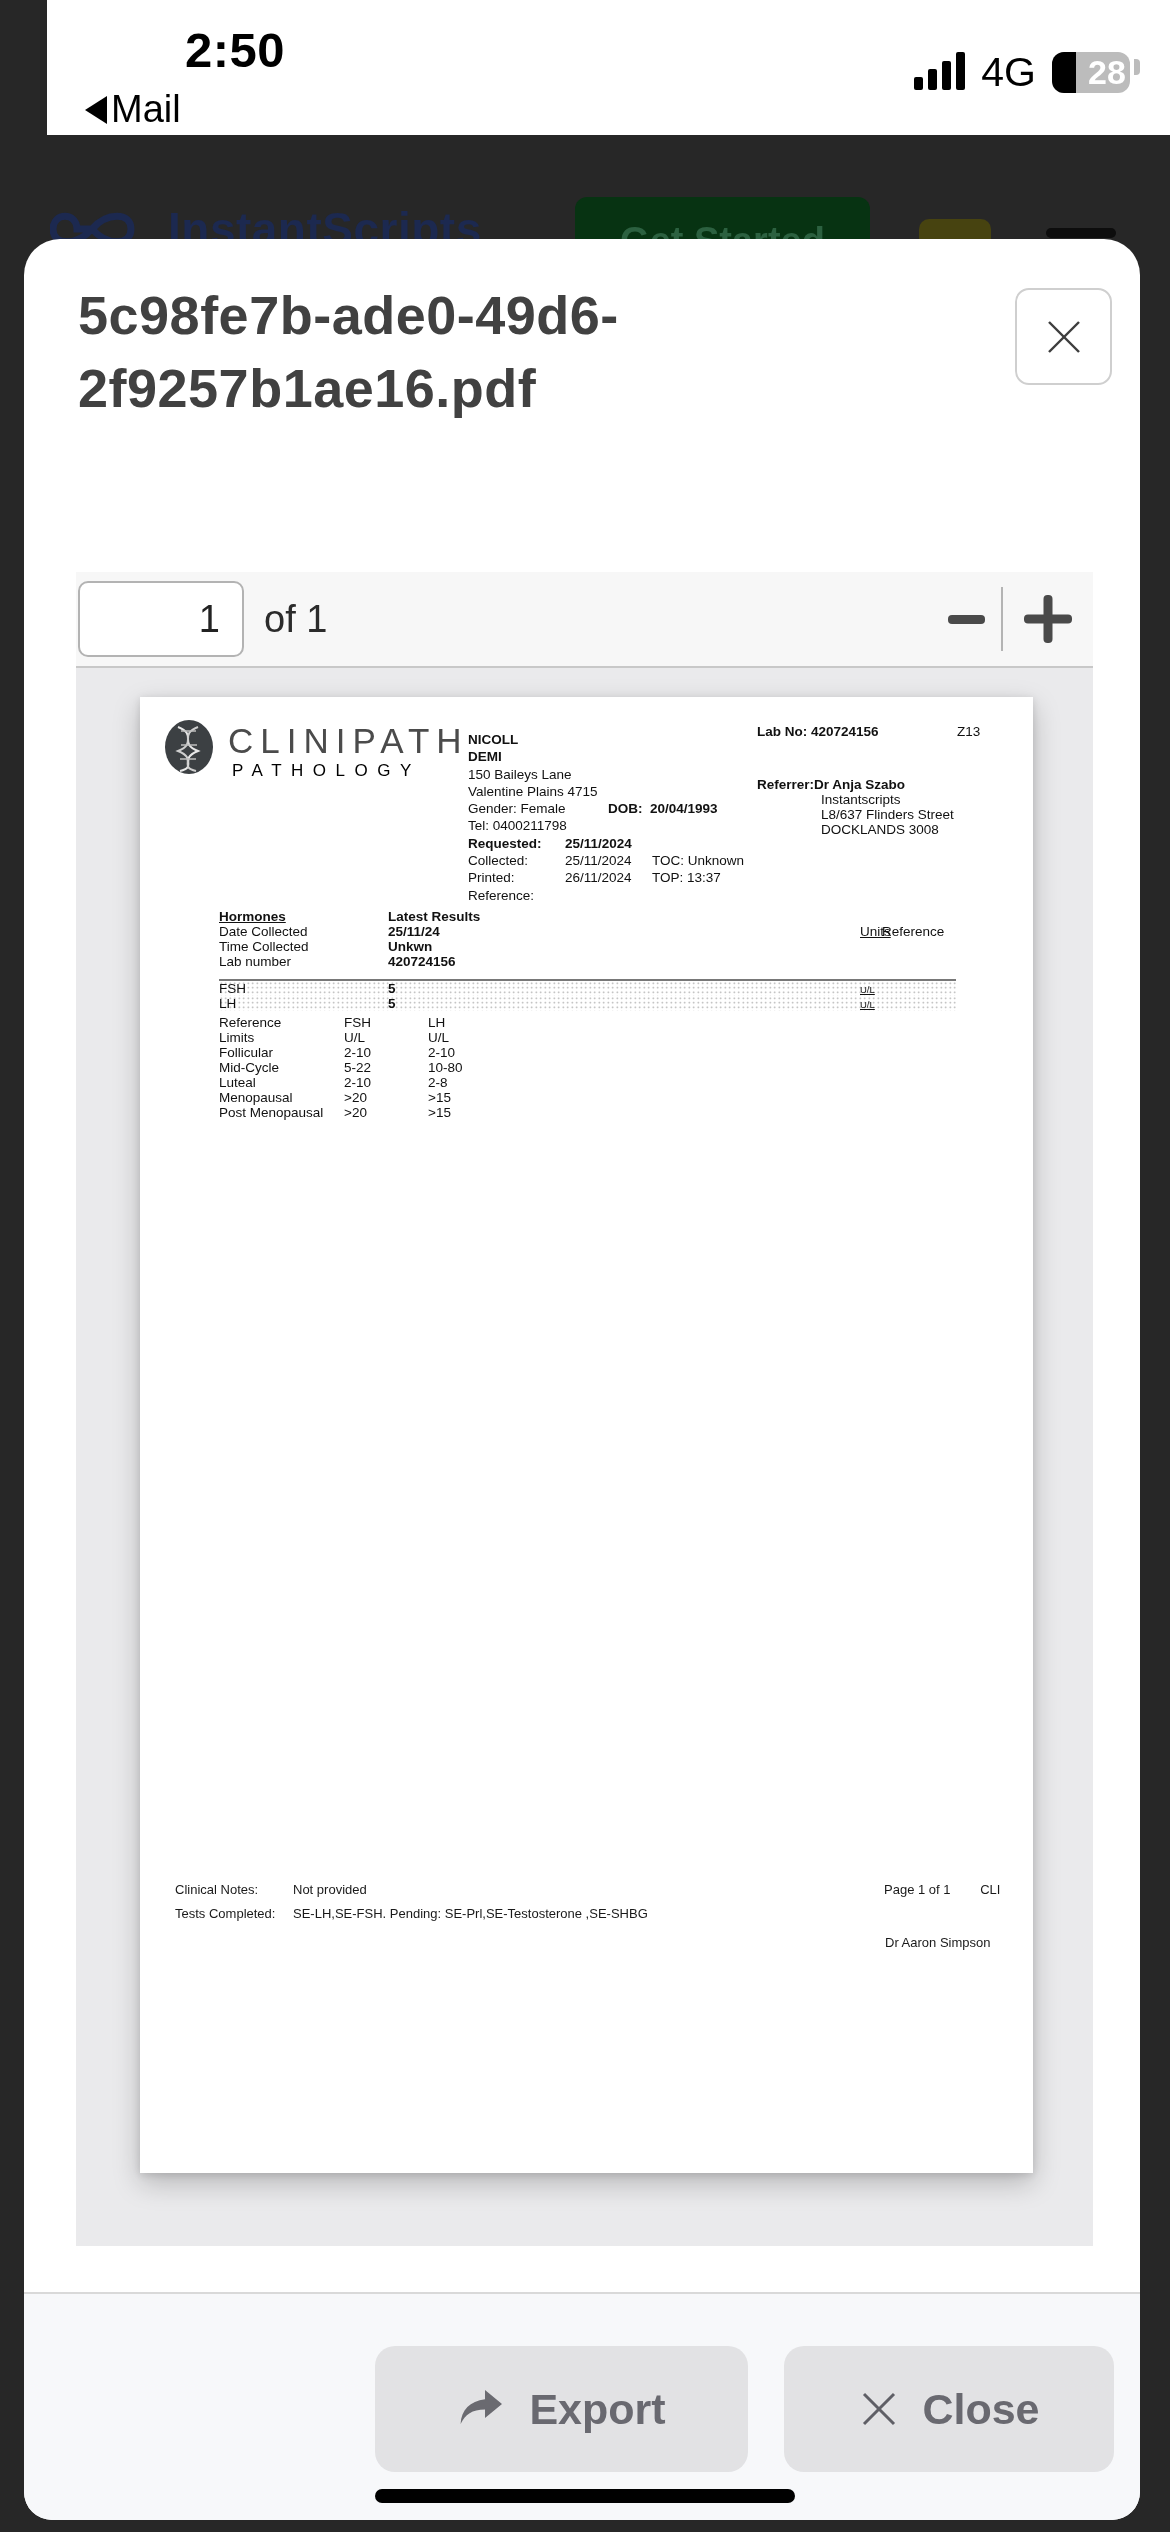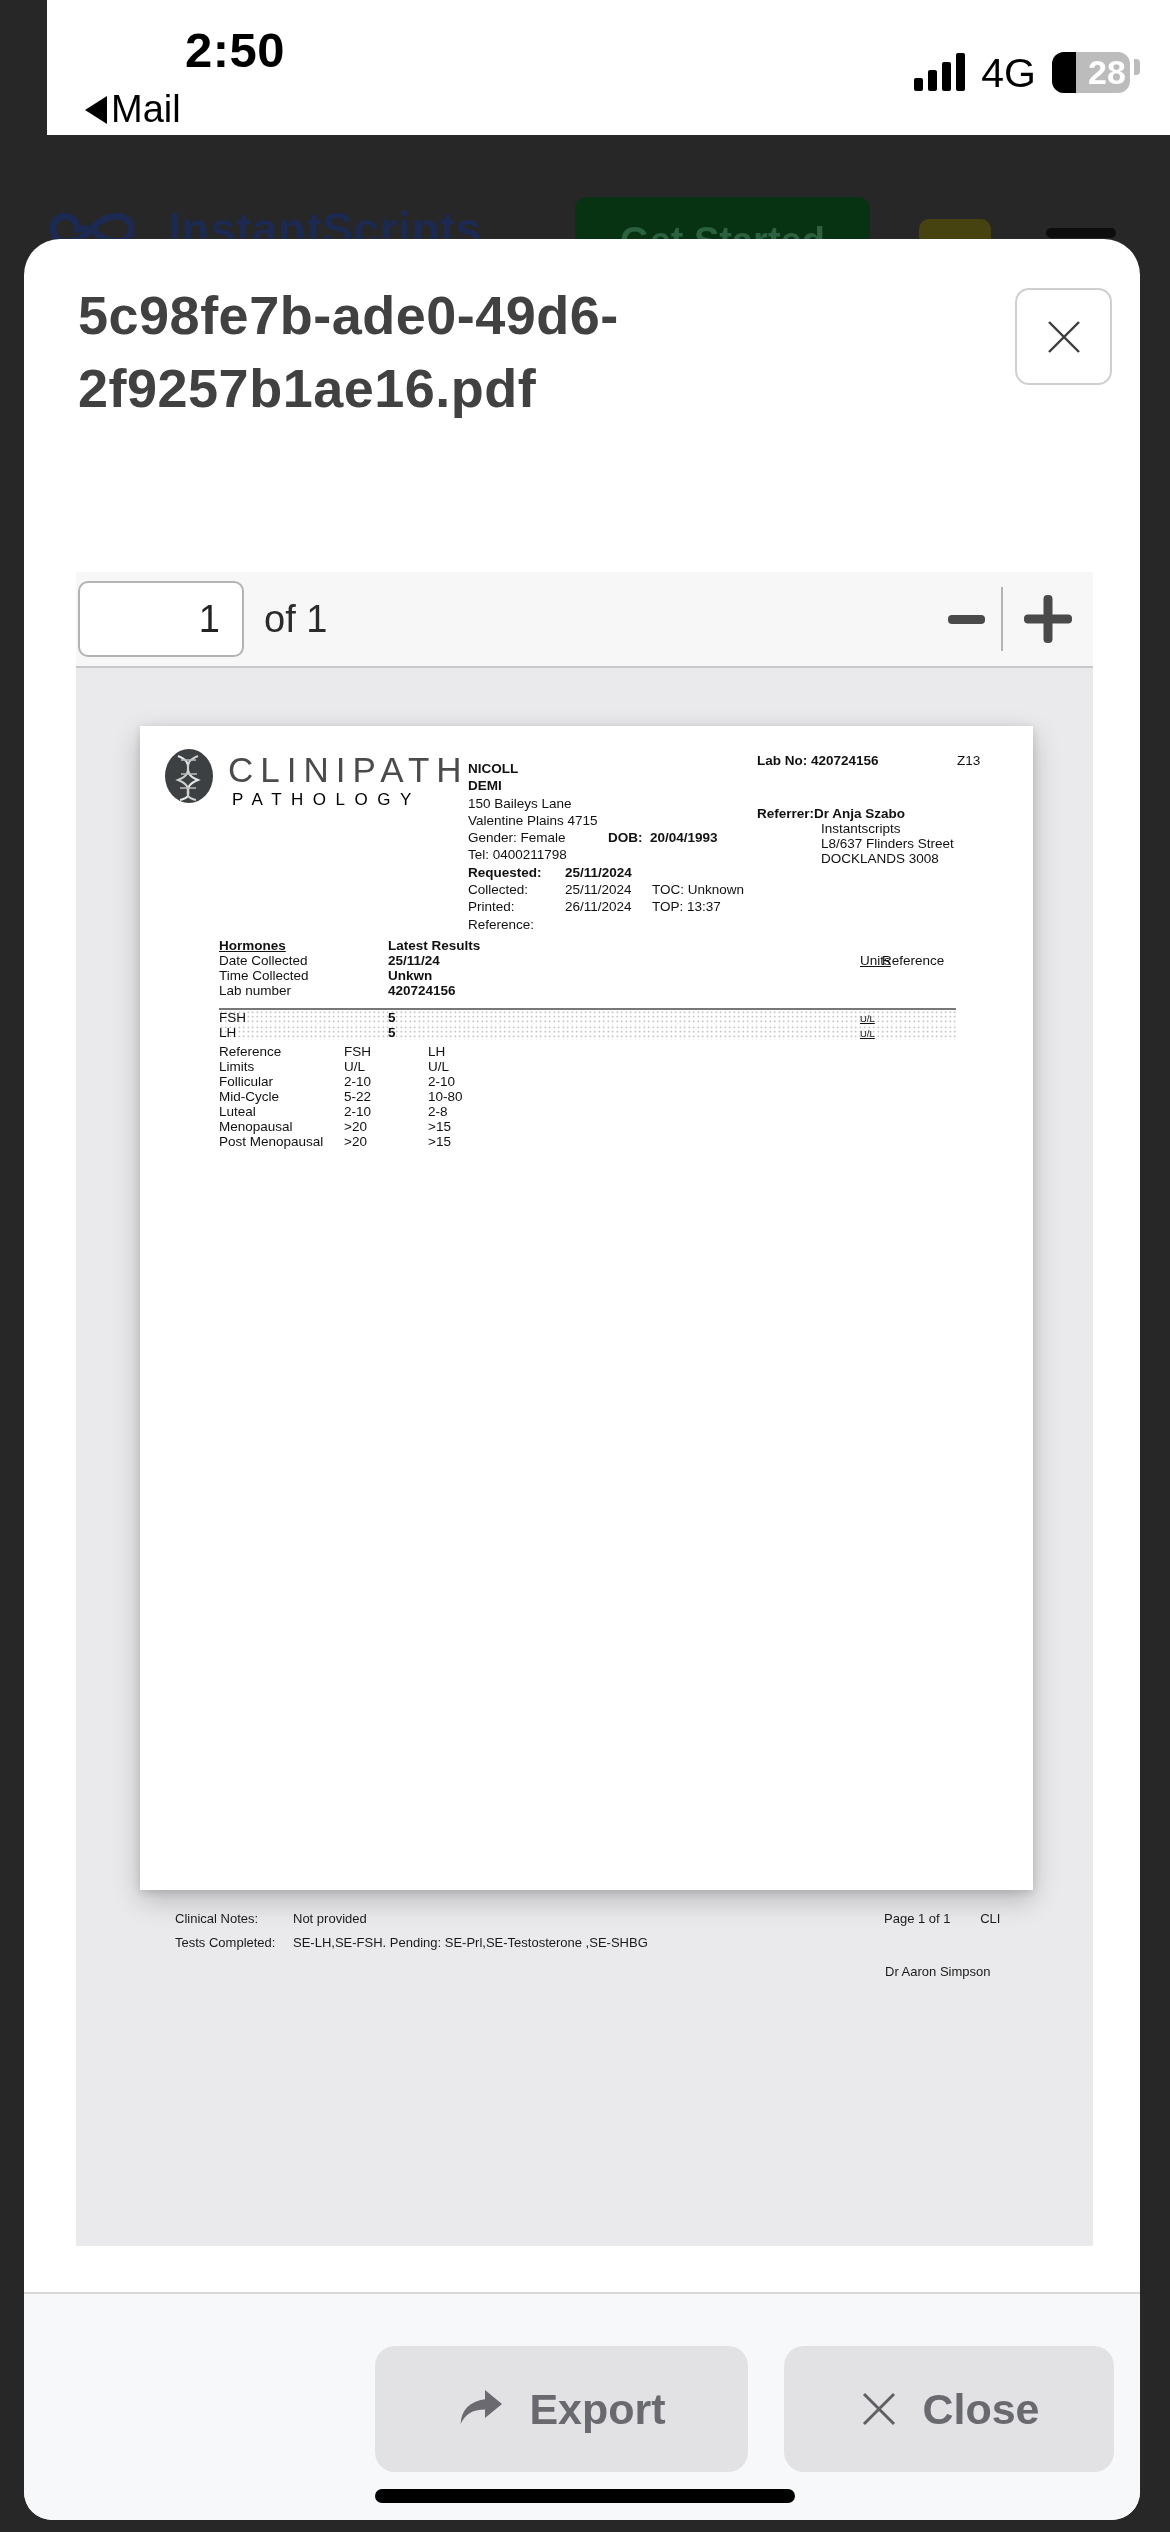--- a/index.html
+++ b/index.html
@@ -8,21 +8,21 @@
     position:relative; width:1170px; height:2532px; overflow:hidden;
     background:#272727; font-family:"Liberation Sans",sans-serif;
     margin:0 auto;
   }
   
   .statusbar{ position:absolute; left:0; top:0; width:1170px; height:135px; background:#ffffff; z-index:30;margin-left:47px; }
   .time{ position:absolute; left:138px; top:22px; font-size:49px; font-weight:700; color:#000; letter-spacing:.5px; }
   .back-mail{ position:absolute; left:38px; top:88px; display:flex; align-items:center; gap:4px; color:#000; }
   .back-tri{ width:0; height:0; border-top:14px solid transparent; border-bottom:14px solid transparent; border-right:22px solid #000; }
   .back-label{ font-size:38px; font-weight:400; }
-  .sb-right{ position:absolute; right:77px; top:52px; display:flex; align-items:center; gap:16px; }
+  .sb-right{ position:absolute; right:77px; top:52px; display:flex; align-items:flex-start; gap:16px; }
   .sig{ display:flex; align-items:flex-end; gap:5px; height:40px; padding-bottom:2px;}
   .sig span{ display:block; width:9px; background:#000; border-radius:2px; }
   .sig .b1{height:13px}.sig .b2{height:21px}.sig .b3{height:29px}.sig .b4{height:38px}
   .net{ font-size:41px; color:#000; line-height:40px; }
   .battery{ position:relative; width:78px; height:41px; border-radius:12px; background:#bcbcbc; overflow:hidden; margin-bottom:0px;}
   .battery .fill{ position:absolute; left:0; top:0; bottom:0; width:24px; background:#000; }
   .battery .pct{ position:absolute; left:16px; top:0; width:100%; height:100%; display:flex; align-items:center; justify-content:center;
     color:#fff; font-size:34px; font-weight:700; }
   .battery-nub{ width:6px; height:16px; background:#bcbcbc; border-radius:0 4px 4px 0; align-self:center; margin-left:-12px; margin-bottom:12px;}
   
@@ -50,22 +50,22 @@
   .zoom-controls{ margin-left:auto; display:flex; align-items:center; height:100%; }
   .zoom-minus{ width:70px; height:100%; display:flex; align-items:center; justify-content:center; background:none; border:none; }
   .zoom-minus i{ display:block; width:37px; height:9px; background:#4a4a4a; border-radius:4px; }
   .zoom-divider{ width:2px; height:64px; background:#b4b4b4; }
   .zoom-plus{ width:90px; height:100%; position:relative; background:none; border:none; }
   .zoom-plus i::before, .zoom-plus i::after{ content:""; position:absolute; background:#4a4a4a; border-radius:4px; }
   .zoom-plus i::before{ left:50%; top:50%; width:48px; height:9px; transform:translate(-50%,-50%); }
   .zoom-plus i::after{ left:50%; top:50%; width:9px; height:48px; transform:translate(-50%,-50%); }
   
   .viewer{ position:absolute; left:52px; top:429px; width:1017px; height:1578px; background:#eaeaec; }
-  .pdf-page{ position:absolute; left:64px; top:29px; width:893px; height:1164px; background:#fff;
-    box-shadow:0 10px 26px rgba(0,0,0,.22), 0 2px 8px rgba(0,0,0,.12); color:#111;margin-top:29px; }
+  .pdf-page{ position:absolute; left:64px; top:29px; width:893px; height:1476px; background:#fff;
+    box-shadow:0 10px 26px rgba(0,0,0,.22), 0 2px 8px rgba(0,0,0,.12); color:#111; }
   .pdf-page .abs{ position:absolute; }
   .lab-logo-text{ position:absolute; left:88px; top:24px; font-size:35px; color:#4b4b4b; letter-spacing:7px; }
   .lab-logo-sub{ position:absolute; left:92px; top:64px; font-size:17px; color:#000000; letter-spacing:9.5px; }
   .pt-block{ position:absolute; left:328px; top:34px; font-size:13.5px; line-height:17.3px; color:#111; }
   .pt-row{ position:relative; height:17.3px; white-space:nowrap; }
   .pt-row .c1{ position:absolute; left:0; }
   .pt-row .c2{ position:absolute; left:97px; }
   .pt-row .c3{ position:absolute; left:184px; }
   .pt-row .dobl{ position:absolute; left:140px; font-weight:700; }
   .pt-row .dobv{ position:absolute; left:182px; font-weight:700; }

